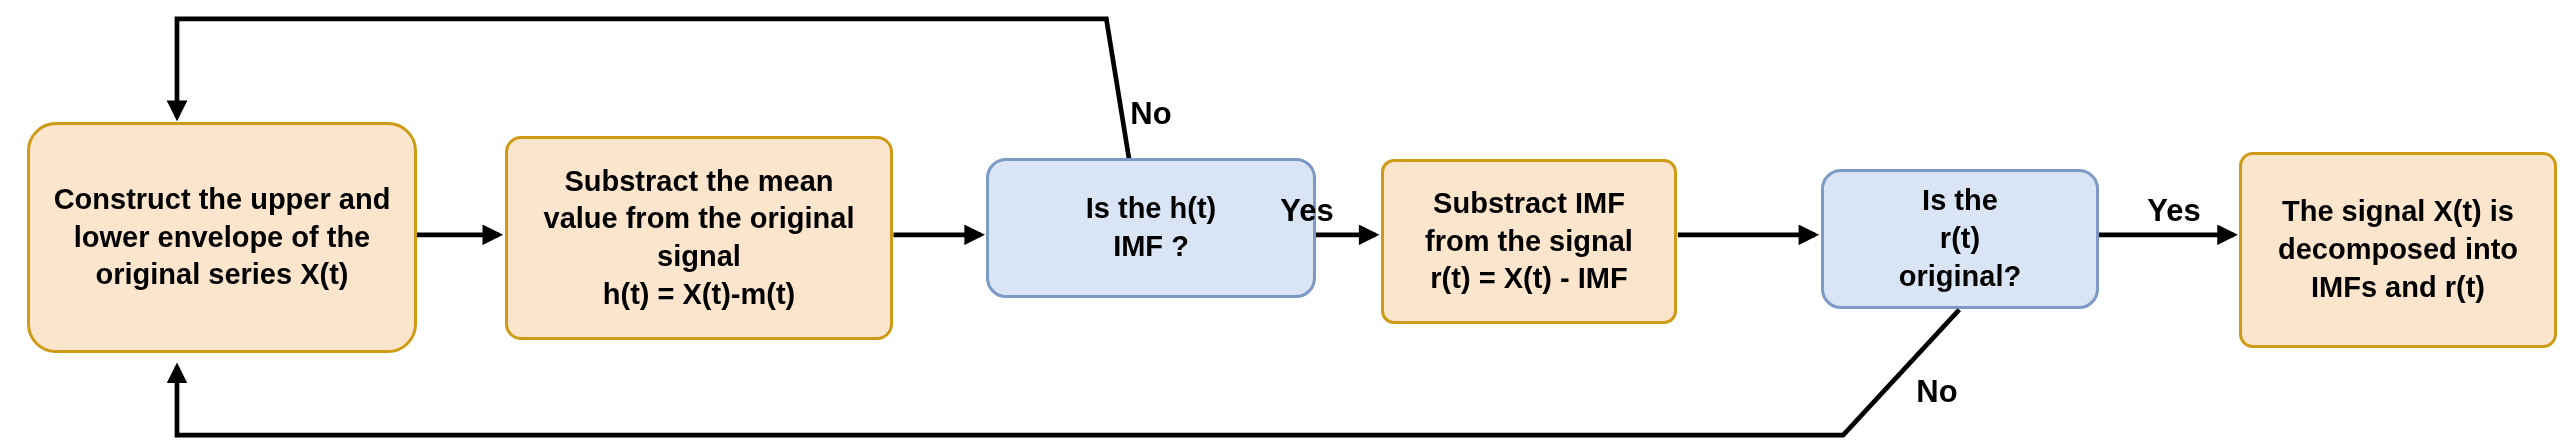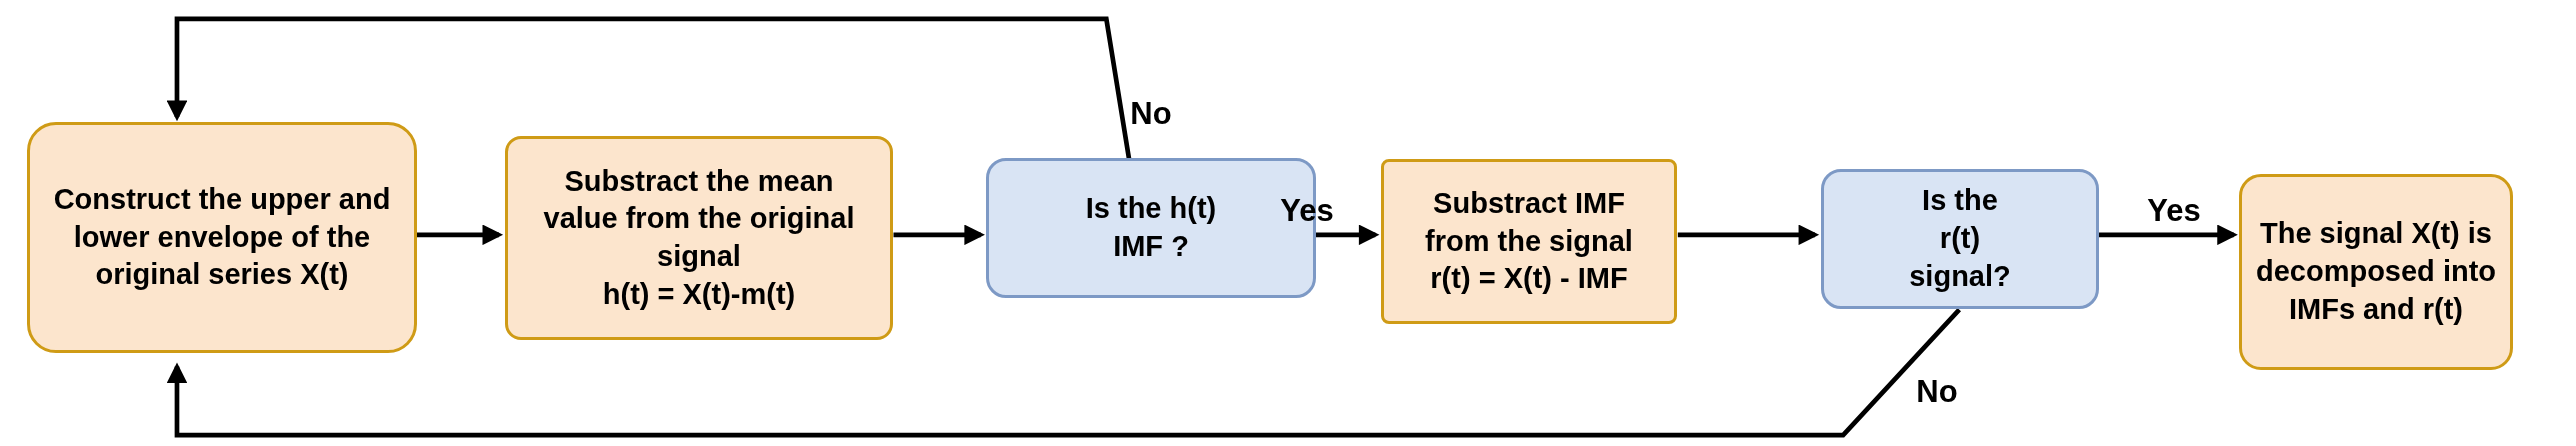--- a/index.html
+++ b/index.html
@@ -95,29 +95,29 @@
 original series X(t)</div>
 
   <div class="node process" style="left:505px; top:136px; width:388px; height:204px; border-radius:16px;">Substract the mean
 value from the original
 signal
 h(t) = X(t)-m(t)</div>
 
   <div class="node decision" style="left:986px; top:158px; width:330px; height:140px; border-radius:20px;">Is the h(t)
 IMF ?</div>
 
-  <div class="node process" style="left:1381px; top:159px; width:296px; height:165px; border-radius:8px;">Substract IMF
+  <div class="node process" style="left:1381px; top:159px; width:296px; height:165px; border-radius:13px;">Substract IMF
 from the signal
 r(t) = X(t) - IMF</div>
 
   <div class="node decision" style="left:1821px; top:169px; width:278px; height:140px; border-radius:20px;">Is the
 r(t)
-signal?</div>
+original?</div>
 
-  <div class="node process" style="left:2239px; top:174px; width:274px; height:196px; border-radius:22px;">The signal X(t) is
+  <div class="node process" style="left:2239px; top:152px; width:318px; height:196px; border-radius:14px;">The signal X(t) is
 decomposed into
 IMFs and r(t)</div>
 
   <div class="edge-label" style="left:1151px; top:98px;">No</div>
 
   <div class="edge-label" style="left:1307px; top:195px;">Yes</div>
 
   <div class="edge-label" style="left:2174px; top:195px;">Yes</div>
 
   <div class="edge-label" style="left:1937px; top:376px;">No</div>

